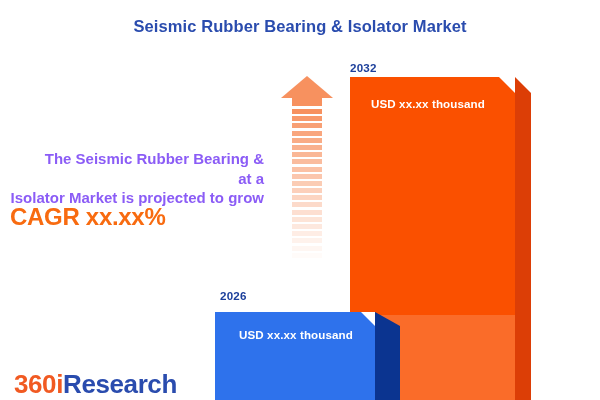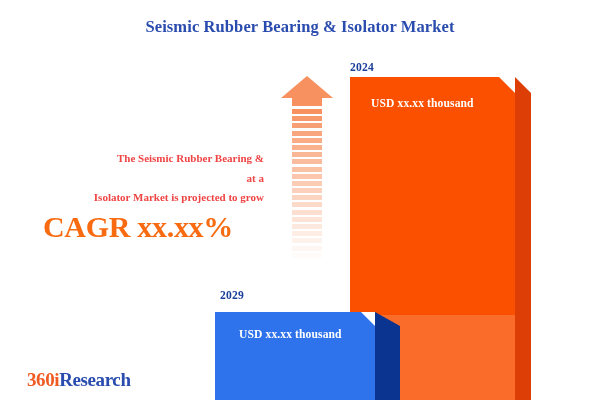--- a/index.html
+++ b/index.html
@@ -14,21 +14,20 @@
     font-family: "Liberation Sans", sans-serif;
     -webkit-font-smoothing: antialiased;
   }
 
   #infographic {
     position: relative;
     width: 600px;
     height: 400px;
     background: #ffffff;
     overflow: hidden;
-    font-family: Liberation Serif, serif;
   }
 
   
   .chart-title {
     position: absolute;
     left: 0;
     top: 17px;
     width: 600px;
     text-align: center;
     font-size: 16.5px;
@@ -38,32 +37,32 @@
     white-space: nowrap;
   }
 
   
   .statement {
     position: absolute;
     left: 10px;
     top: 149px;
     width: 254px;
     text-align: right;
-    font-size: 11px;
+    font-size: 15px;
     font-weight: bold;
     line-height: 19.5px;
-    color: #ef4444;
+    color: #8b5cf6;
   }
   .cagr-value {
     position: absolute;
     left: 10px;
-    top: 210px;
+    top: 203px;
     width: 256px;
-    text-align: center;
-    font-size: 30px;
+    text-align: left;
+    font-size: 24px;
     font-weight: bold;
     letter-spacing: -0.3px;
     color: #f86b10;
     white-space: nowrap;
   }
 
   
   .arrow-graphic {
     position: absolute;
     left: 281px;
@@ -195,23 +194,23 @@
     top: 0;
     width: 14px;
     height: 14px;
     background: #ffffff;
     clip-path: polygon(0 0, 100% 0, 100% 100%);
   }
 
   
   .logo {
     position: absolute;
-    left: 27px;
+    left: 14px;
     top: 369px;
-    font-size: 19px;
+    font-size: 26px;
     font-weight: bold;
     letter-spacing: -0.4px;
     white-space: nowrap;
     text-align: right;
   }
   .logo .logo-360 { color: #f15a22; }
   .logo .logo-i  { color: #f15a22; }
   .logo .logo-research { color: #2a4cae; }
 </style>
 </head>
@@ -252,30 +251,30 @@
         <div class="seg" style="background: rgba(247, 145, 95, 0.247);"></div>
         <div class="seg" style="background: rgba(247, 145, 95, 0.208);"></div>
         <div class="seg" style="background: rgba(247, 145, 95, 0.165);"></div>
         <div class="seg" style="background: rgba(247, 145, 95, 0.12);"></div>
         <div class="seg" style="background: rgba(247, 145, 95, 0.082);"></div>
         <div class="seg" style="background: rgba(247, 145, 95, 0.04);"></div>
         <div class="seg" style="background: rgba(247, 145, 95, 0);"></div>
       </div>
   </div>
 
-  <div class="year-label" style="left:350px; top:61px;">2024</div>
+  <div class="year-label" style="left:350px; top:61px;">2032</div>
   <div class="bar" id="bar-2032">
     <div class="face"></div>
     <div class="overlap"></div>
     <div class="side"></div>
     <div class="bevel"></div>
   </div>
   <div class="bar-label" style="left:365px; top:97px;">USD xx.xx thousand</div>
 
-  <div class="year-label" style="left:220px; top:289px;">2029</div>
+  <div class="year-label" style="left:220px; top:289px;">2026</div>
   <div class="bar" id="bar-2024">
     <div class="face"></div>
     <div class="side"></div>
     <div class="bevel"></div>
   </div>
   <div class="bar-label" style="left:233px; top:328px;">USD xx.xx thousand</div>
 
   <div class="logo">
     <span class="logo-360">360</span><span class="logo-i">i</span><span class="logo-research">Research</span>
   </div>

